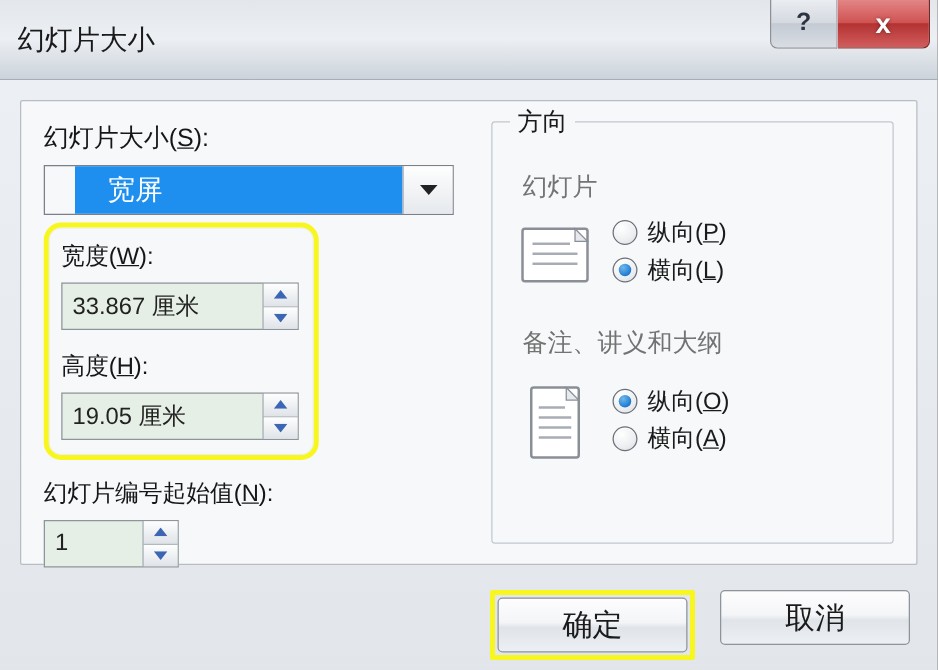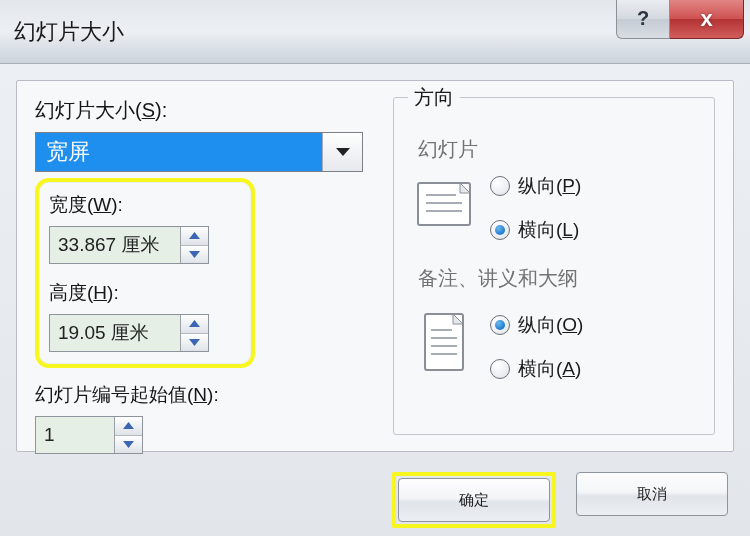--- a/index.html
+++ b/index.html
@@ -96,24 +96,25 @@
   .dropdown {
     display: flex;
     width: 328px;
     height: 40px;
     border: 1px solid #7a7f88;
   }
   .dd-text {
     flex: 1;
     background: #1f8fef;
     color: #fff;
-    padding: 4px 10px;
+    padding: 4px 26px;
     font-size: 22px;
     display: flex;
     align-items: center;
+    margin-left: 24px;
   }
   .dd-btn {
     width: 40px;
     background: linear-gradient(to bottom, #fefefe, #e6e9ed);
     border-left: 1px solid #a8adb5;
     display: flex;
     align-items: center;
     justify-content: center;
   }
   .dd-btn svg { width: 16px; height: 10px; display: block; }
@@ -129,21 +130,21 @@
   }
   .hl-box .lbl { margin-top: 16px; }
   .hl-box .lbl:first-child { margin-top: 0; }
   
   .spinner {
     display: inline-flex;
     height: 38px;
     border: 1px solid #8e949c;
     background: #e5efe6;
   }
-  .spinner.w1 { width: 160px; }
+  .spinner.w1 { width: 190px; }
   .spinner.w2 { width: 108px; }
   .sp-input {
     border: none;
     background: transparent;
     padding: 0 8px;
     font-size: 19px;
     color: #222;
     font-family: inherit;
     outline: none;
     flex: 1;
@@ -188,21 +189,21 @@
     font-size: 20px;
     color: #737373;
     margin: 6px 0 8px 2px;
   }
   .doc-icon {
     width: 56px;
     height: 66px;
     margin-top: 2px;
     flex-shrink: 0;
   }
-  .radios { display: flex; flex-direction: column; gap: 18px; margin-top: 2px; }
+  .radios { display: flex; flex-direction: column; gap: 4px; margin-top: 2px; }
   .radio-row {
     display: flex;
     align-items: center;
     gap: 8px;
     font-size: 19px;
     color: #1b1b1b;
   }
   .rd {
     width: 20px; height: 20px; border-radius: 50%;
     border: 1px solid #6b6f77;
@@ -228,21 +229,21 @@
   }
   .dbtn {
     width: 152px;
     height: 44px;
     border: 1px solid #8e949c;
     border-radius: 4px;
     background: linear-gradient(to bottom, #fdfdfe, #f4f5f7 45%, #e0e4e9 55%, #eceff3);
     display: flex;
     align-items: center;
     justify-content: center;
-    font-size: 15px;
+    font-size: 24px;
     color: #1b1b1b;
   }
   .btn-hl {
     border: 4px solid #f7f71f;
     border-radius: 2px;
     padding: 2px;
   }
 </style>
 </head>
 <body>

